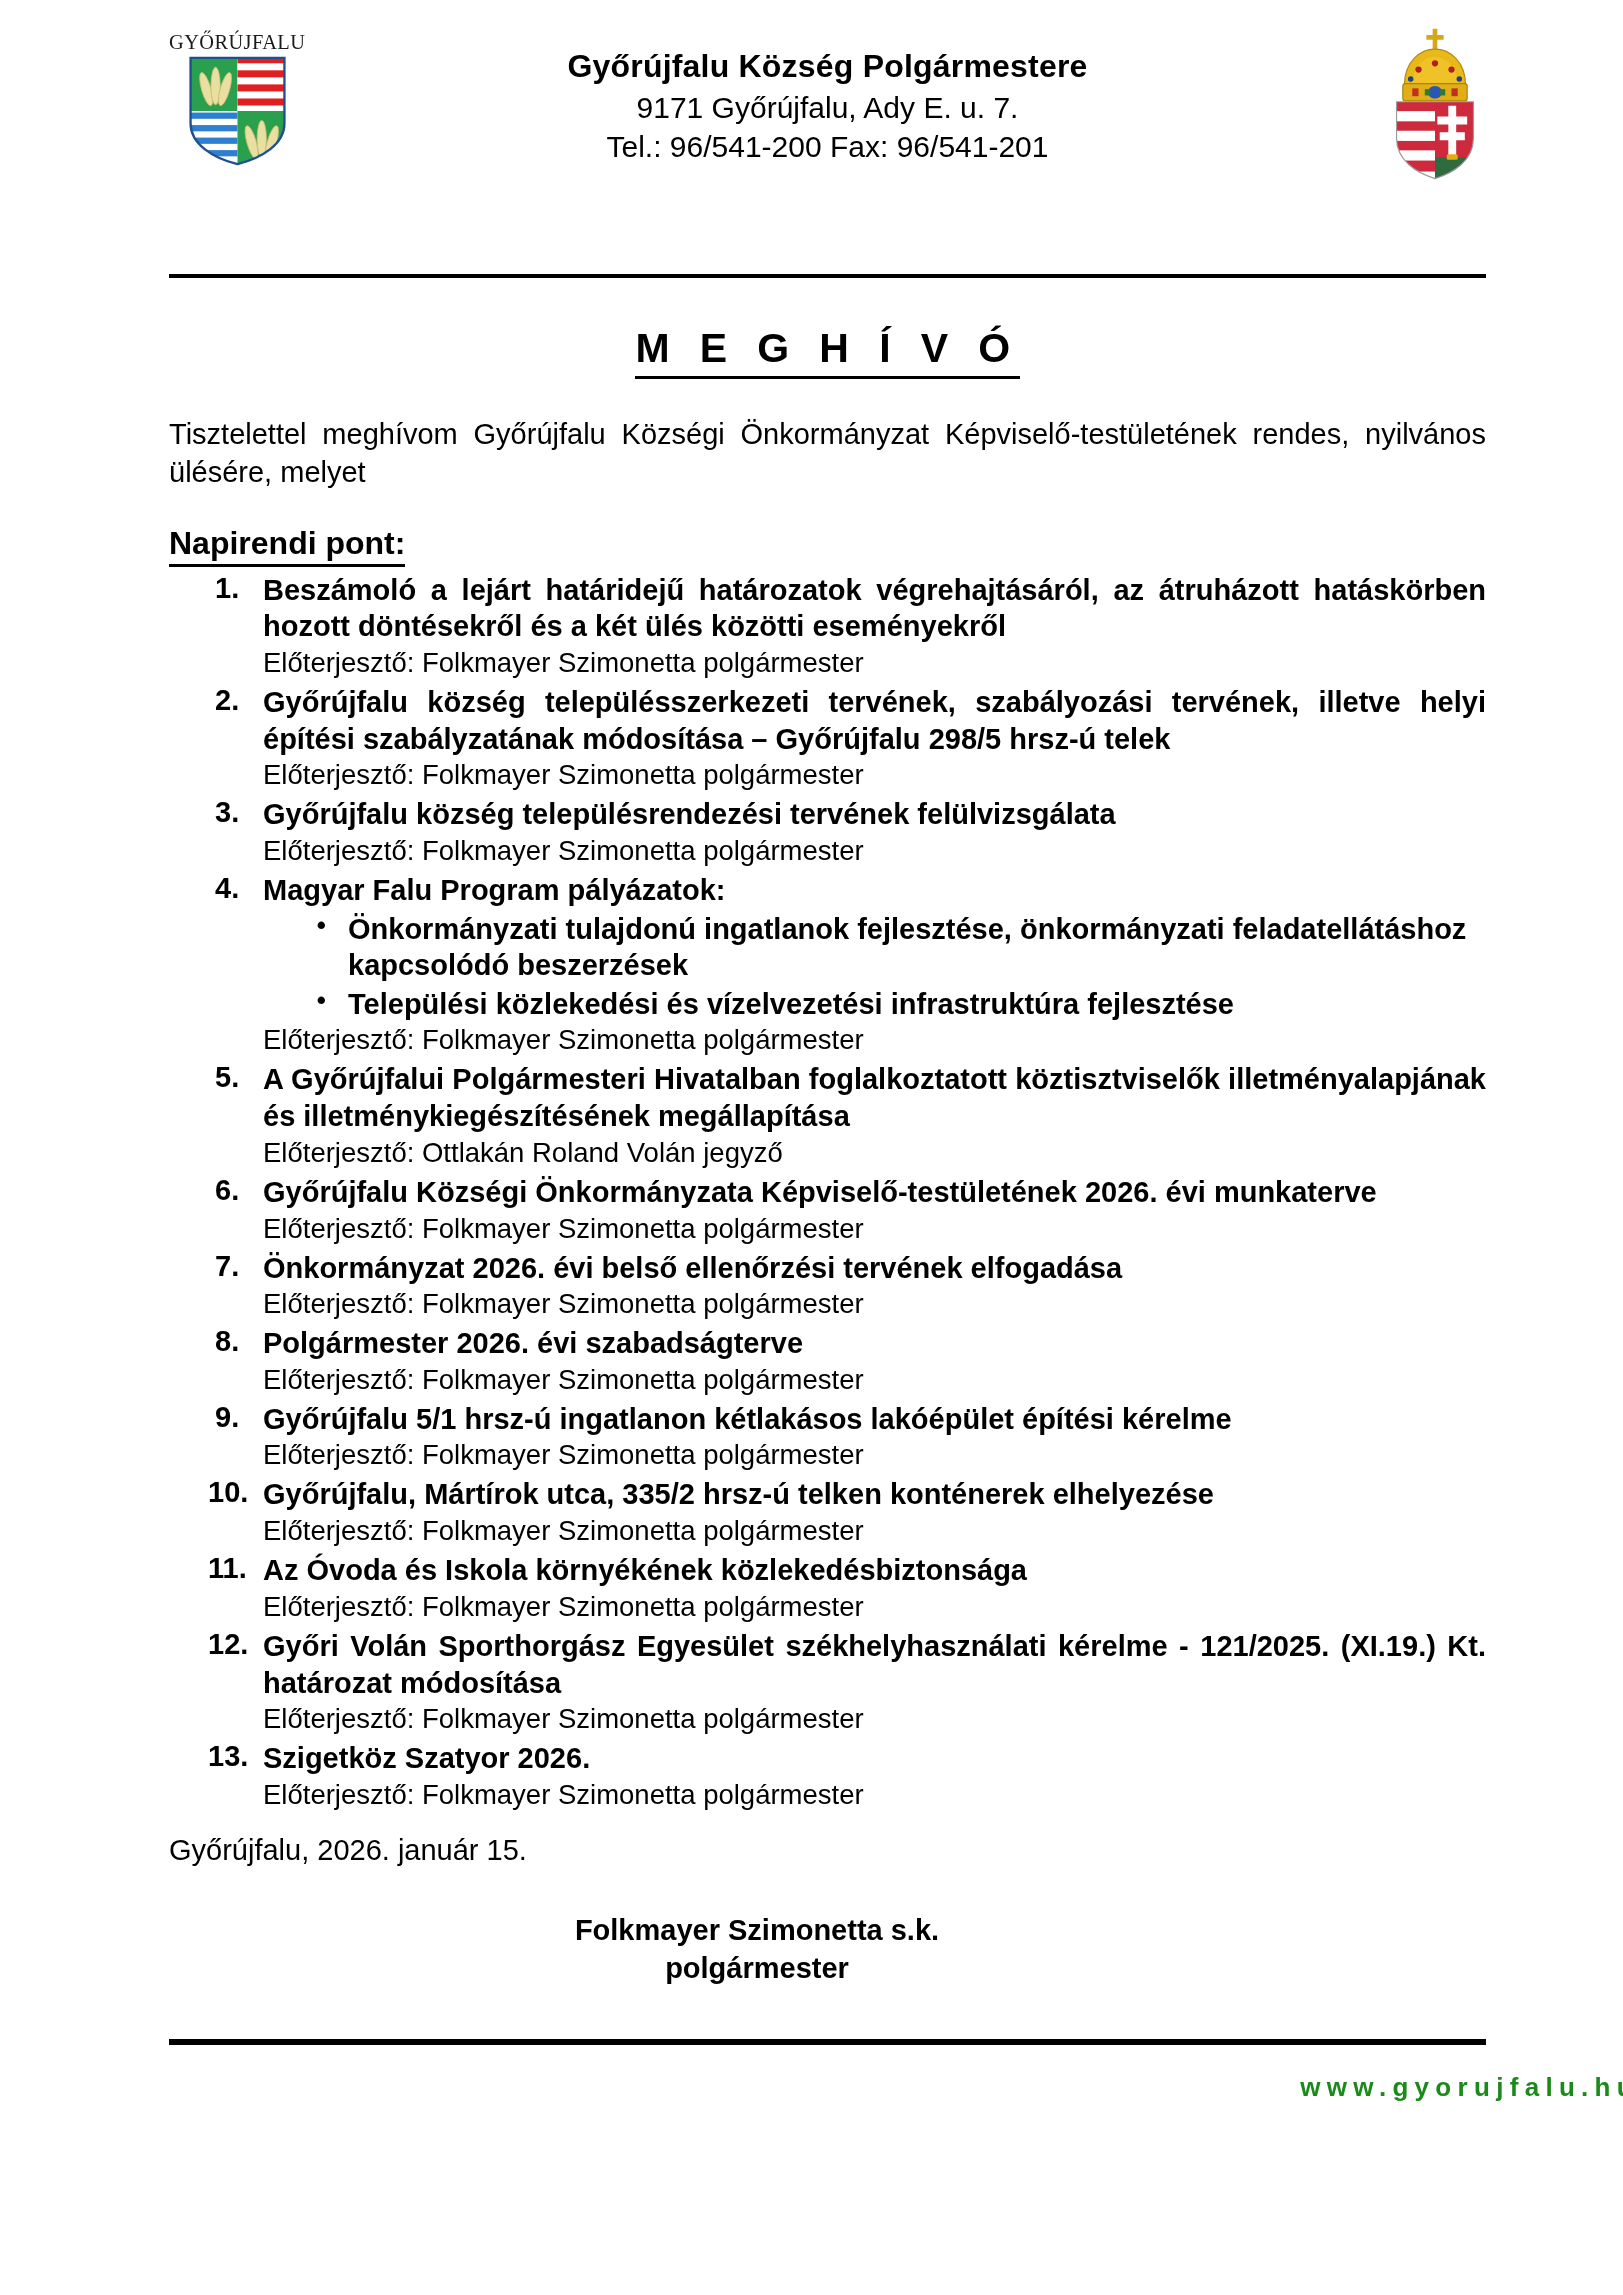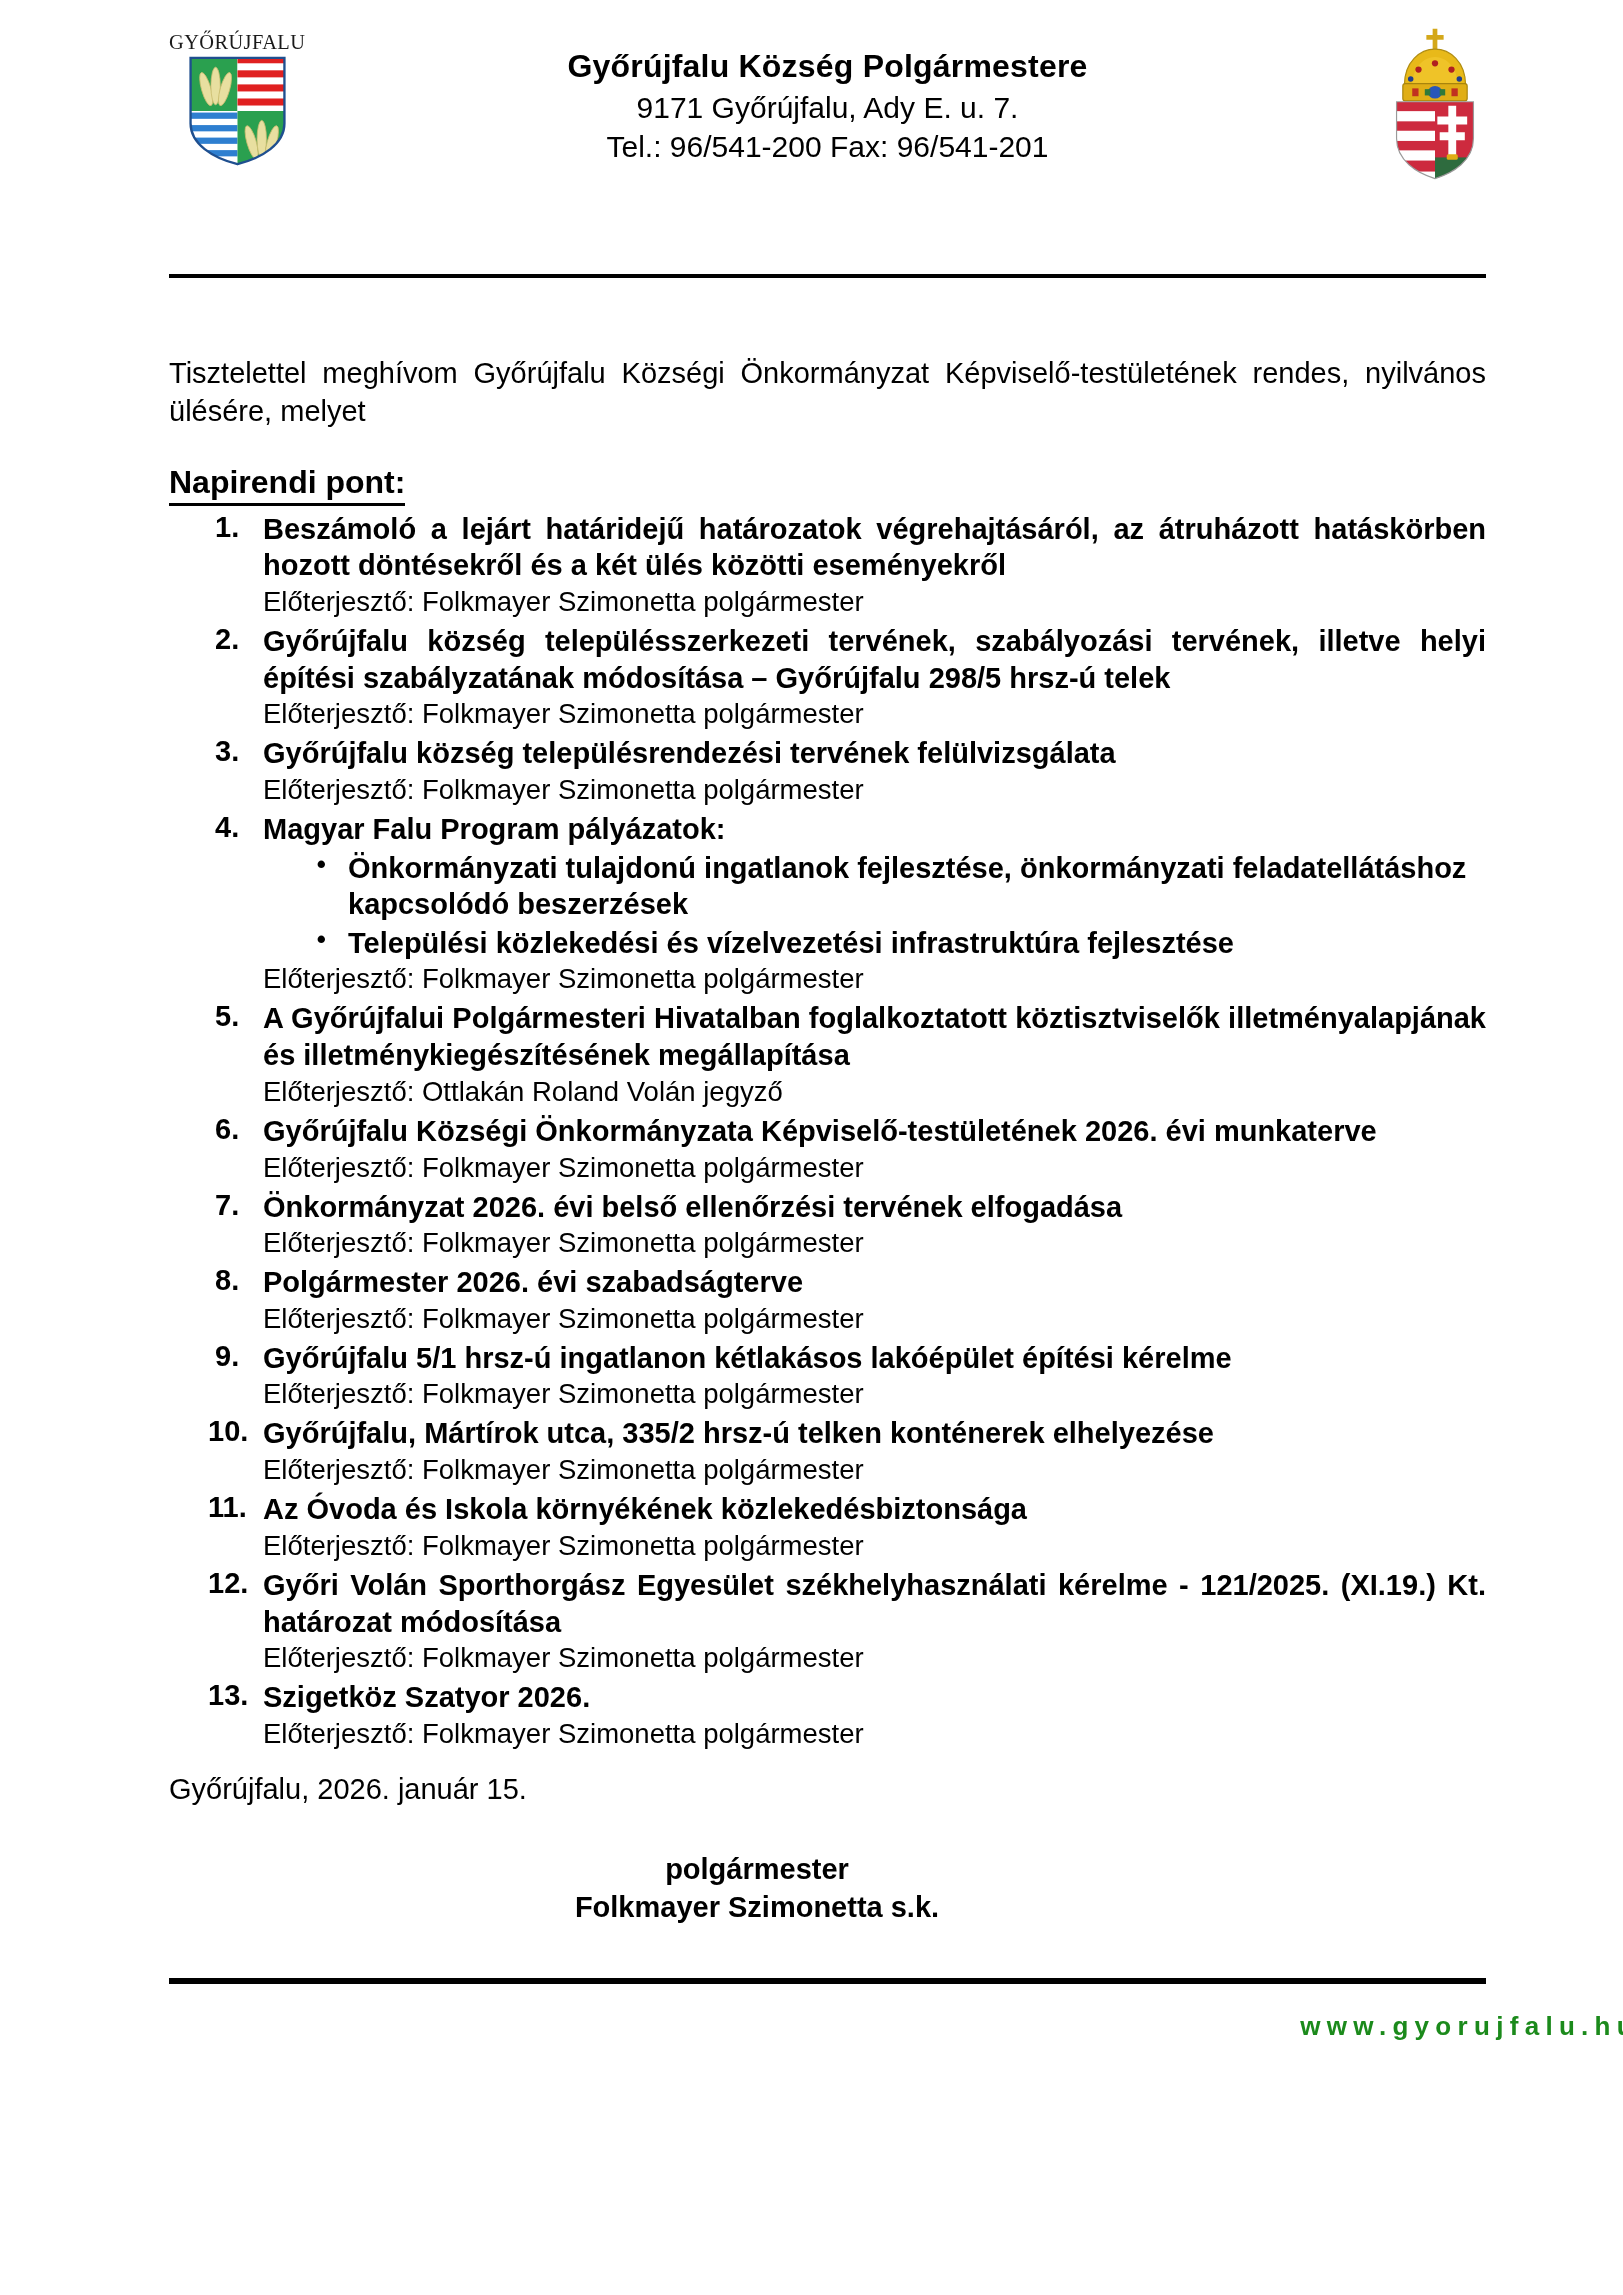--- a/index.html
+++ b/index.html
@@ -300,20 +300,21 @@
       <div class="org-title">Győrújfalu Község Polgármestere</div>
       <div class="org-addr">9171 Győrújfalu, Ady E. u. 7.</div>
       <div class="org-phone">Tel.: 96/541-200 Fax: 96/541-201</div>
     </div>
   </div>
 
   <div class="header-rule"></div>
 
   <div class="content">
 
+    <div class="doc-title"><span class="u">M E G H Í V Ó</span></div>
 
     <div class="intro">Tisztelettel meghívom Győrújfalu Községi Önkormányzat Képviselő-testületének rendes, nyilvános ülésére, melyet</div>
 
 
     <div class="agenda-head">Napirendi pont:</div>
 
     <ol class="agenda">
 
       <li>
         <span class="num">1.</span>
@@ -395,22 +396,22 @@
         <span class="num wide">13.</span>
         <div class="item-title nojust">Szigetköz Szatyor 2026.</div>
         <div class="presenter">Előterjesztő: Folkmayer Szimonetta polgármester</div>
       </li>
 
     </ol>
 
     <div class="place-date">Győrújfalu, 2026. január 15.</div>
 
     <div class="signature">
+      <div>Folkmayer Szimonetta s.k.</div>
       <div>polgármester</div>
-      <div>Folkmayer Szimonetta s.k.</div>
     </div>
 
   </div>
 
   <div class="footer-rule"></div>
   <div class="footer-url">www.gyorujfalu.hu</div>
 
 </div>
 
 

